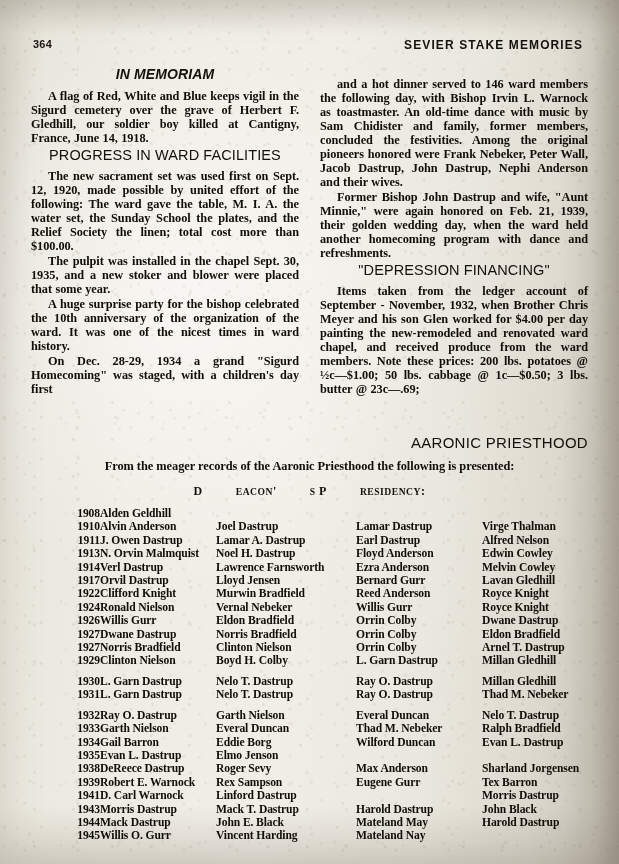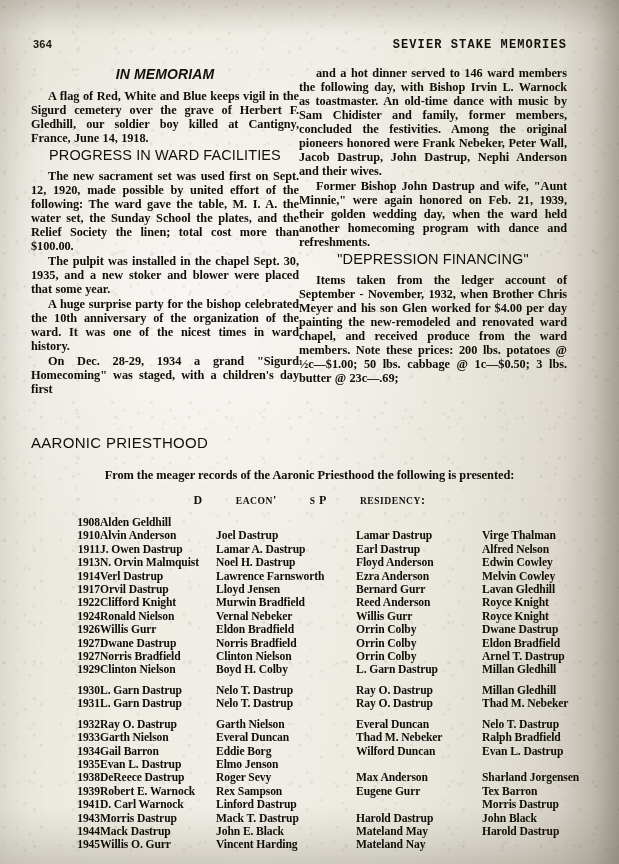--- a/index.html
+++ b/index.html
@@ -73,35 +73,37 @@
     position: absolute;
     left: 33px; top: 0;
     font-family: "Liberation Sans", sans-serif;
     font-weight: bold;
     font-size: 11px;
     letter-spacing: 0.2px;
     color: #211d16;
   }
   .book-title {
     position: absolute;
-    right: 52px; top: 0;
-    font-family: Liberation Mono, monospace;
+    right: 36px; top: 0;
+    font-family: Liberation Sans, sans-serif;
     font-weight: bold;
     font-size: 12px;
     letter-spacing: 1.1px;
     color: #1b1813;
   }
 
   
   .columns {
     position: absolute;
     top: 66px;
     left: 31px;
     width: 557px;
     display: flex;
+    gap: 21px;
+    align-items: flex-end;
   }
   .col { width: 268px; }
 
   .sec-head {
     text-align: center;
     font-family: "Liberation Sans", sans-serif;
     font-size: 14.5px;
     font-weight: normal;
     letter-spacing: 0.1px;
     color: #1a1712;
@@ -125,26 +127,26 @@
   }
 
   
   .ap {
     position: absolute;
     top: 434px;
     left: 31px;
     width: 557px;
   }
   .ap-title {
-    text-align: left;
+    text-align: right;
     font-family: "Liberation Sans", sans-serif;
     font-size: 15px;
     letter-spacing: 0.3px;
     color: #191611;
-    margin-bottom: 17px;
+    margin-bottom: 8px;
   }
   .ap-lead {
     text-align: center;
     font-family: "Liberation Serif", serif;
     font-weight: bold;
     font-size: 12.4px;
     color: #17140f;
     margin-bottom: 10px;
     letter-spacing: -0.05px;
   }

